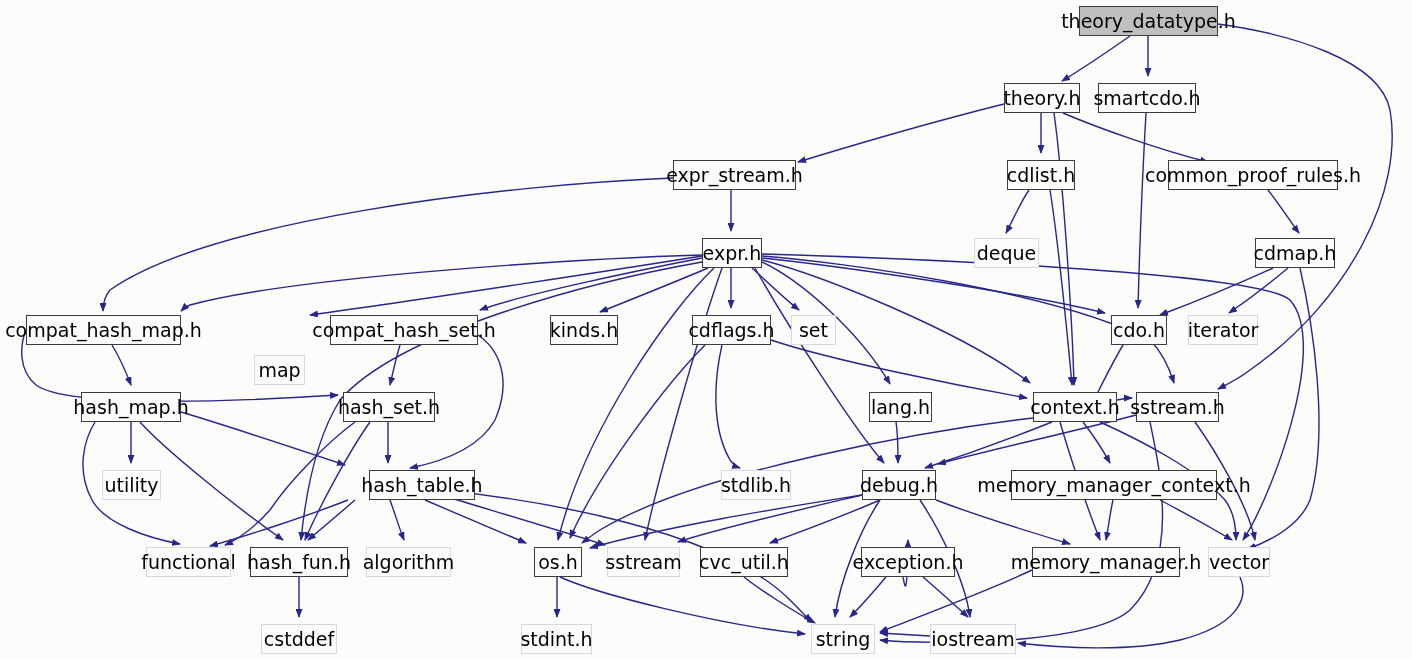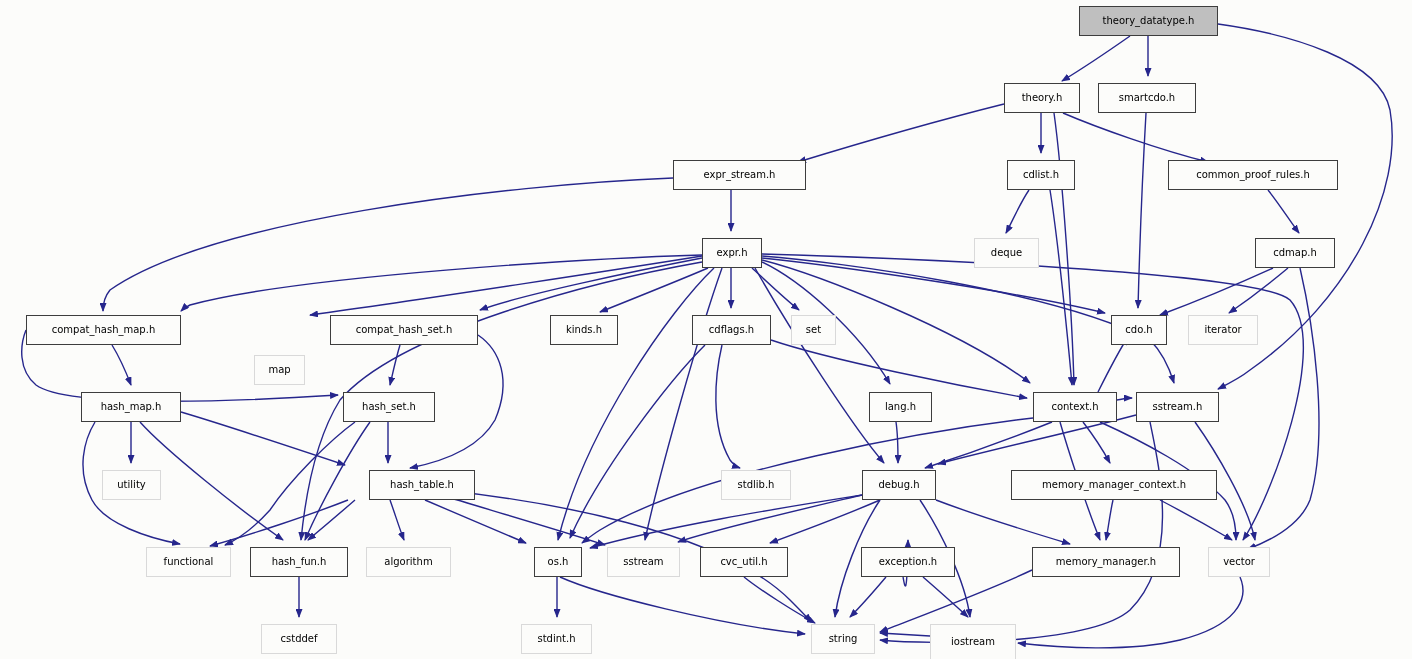--- a/index.html
+++ b/index.html
@@ -26,21 +26,21 @@
     height: 659px;
     pointer-events: none;
   }
   .node {
     position: absolute;
     box-sizing: border-box;
     display: flex;
     align-items: center;
     justify-content: center;
     white-space: nowrap;
-    font-size: 10px;
+    font-size: 19px;
     line-height: 1;
     color: #000000;
     background: #fcfcfa;
     height: 30px;
   }
   .node.kind-project {
     border: 1.6px solid #3d3d3d;
   }
   .node.kind-system {
     border: 1.3px solid #d9d9d9;
@@ -149,21 +149,21 @@
   <div id="nodes-group">
       <div class="node kind-current" style="left: 1079px; top: 6px; width: 139px; height: 30px;">
         <span class="node-label">theory_datatype.h</span>
       </div>
       <div class="node kind-project" style="left: 1004px; top: 83px; width: 76px; height: 30px;">
         <span class="node-label">theory.h</span>
       </div>
       <div class="node kind-project" style="left: 1098px; top: 83px; width: 98px; height: 30px;">
         <span class="node-label">smartcdo.h</span>
       </div>
-      <div class="node kind-project" style="left: 673px; top: 160px; width: 133px; height: 30px;">
+      <div class="node kind-project" style="left: 673px; top: 160px; width: 123px; height: 30px;">
         <span class="node-label">expr_stream.h</span>
       </div>
       <div class="node kind-project" style="left: 1007px; top: 160px; width: 68px; height: 30px;">
         <span class="node-label">cdlist.h</span>
       </div>
       <div class="node kind-project" style="left: 1168px; top: 160px; width: 170px; height: 30px;">
         <span class="node-label">common_proof_rules.h</span>
       </div>
       <div class="node kind-project" style="left: 702px; top: 238px; width: 60px; height: 30px;">
         <span class="node-label">expr.h</span>
@@ -257,17 +257,17 @@
       </div>
       <div class="node kind-system" style="left: 261px; top: 624px; width: 76px; height: 30px;">
         <span class="node-label">cstddef</span>
       </div>
       <div class="node kind-system" style="left: 521px; top: 624px; width: 71px; height: 30px;">
         <span class="node-label">stdint.h</span>
       </div>
       <div class="node kind-system" style="left: 811px; top: 624px; width: 64px; height: 30px;">
         <span class="node-label">string</span>
       </div>
-      <div class="node kind-system" style="left: 930px; top: 624px; width: 86px; height: 36px;">
+      <div class="node kind-system" style="left: 930px; top: 624px; width: 86px; height: 30px;">
         <span class="node-label">iostream</span>
       </div>
     </div>
 </div>
 
 </body></html>

